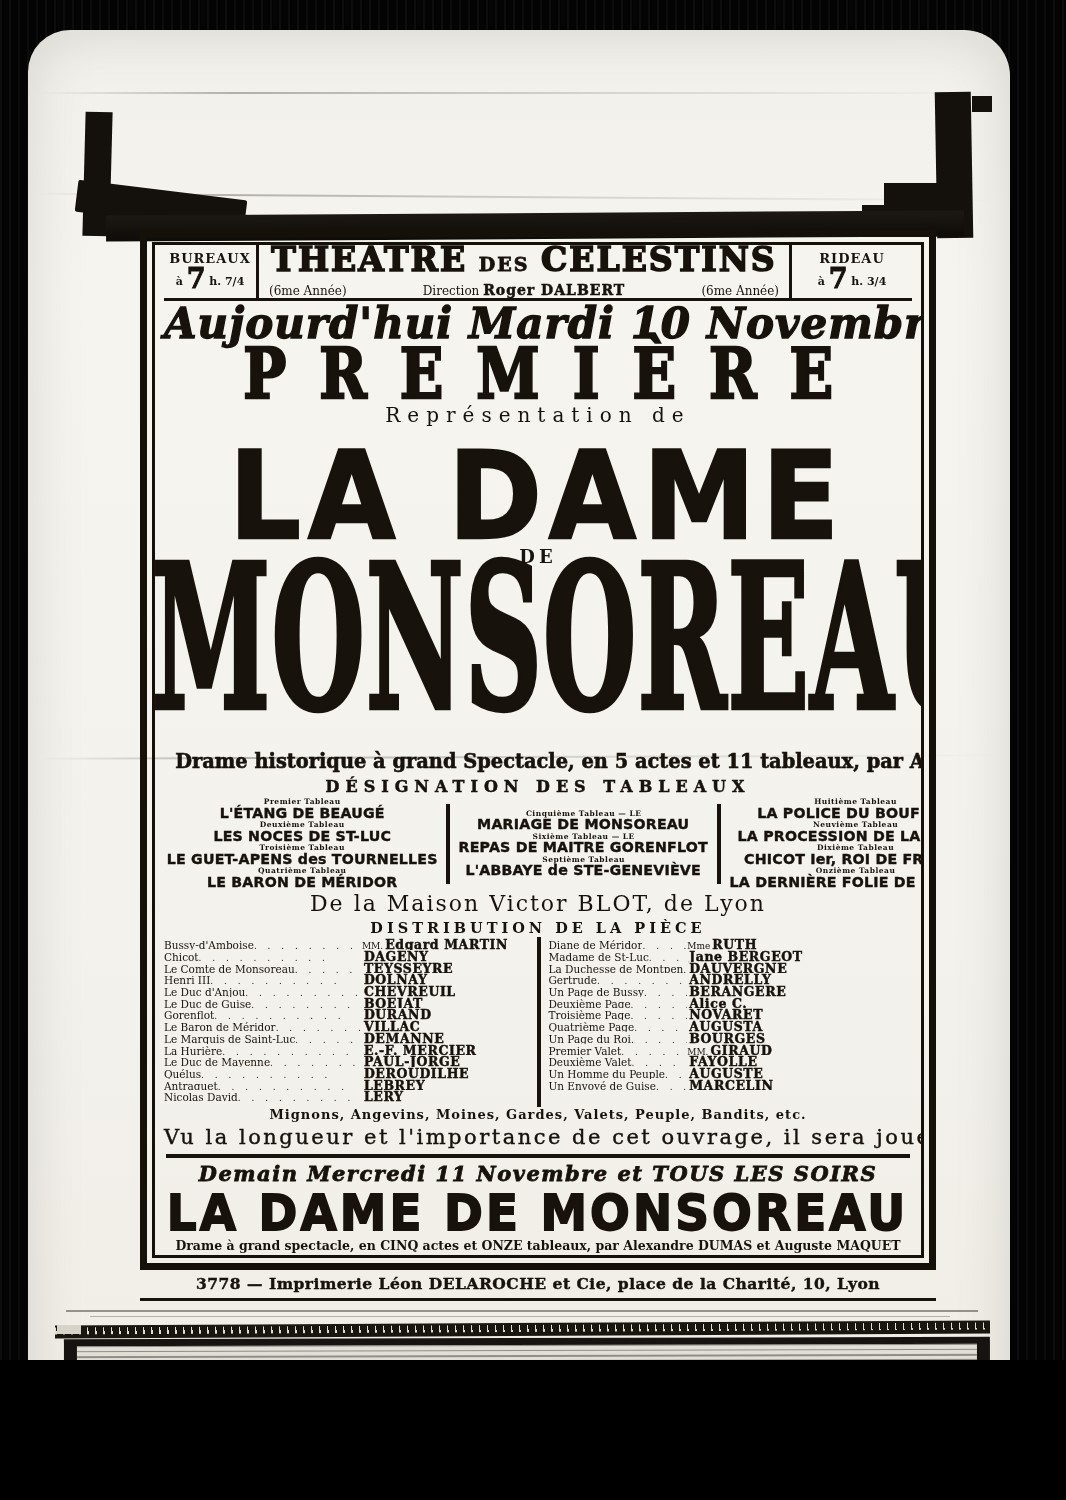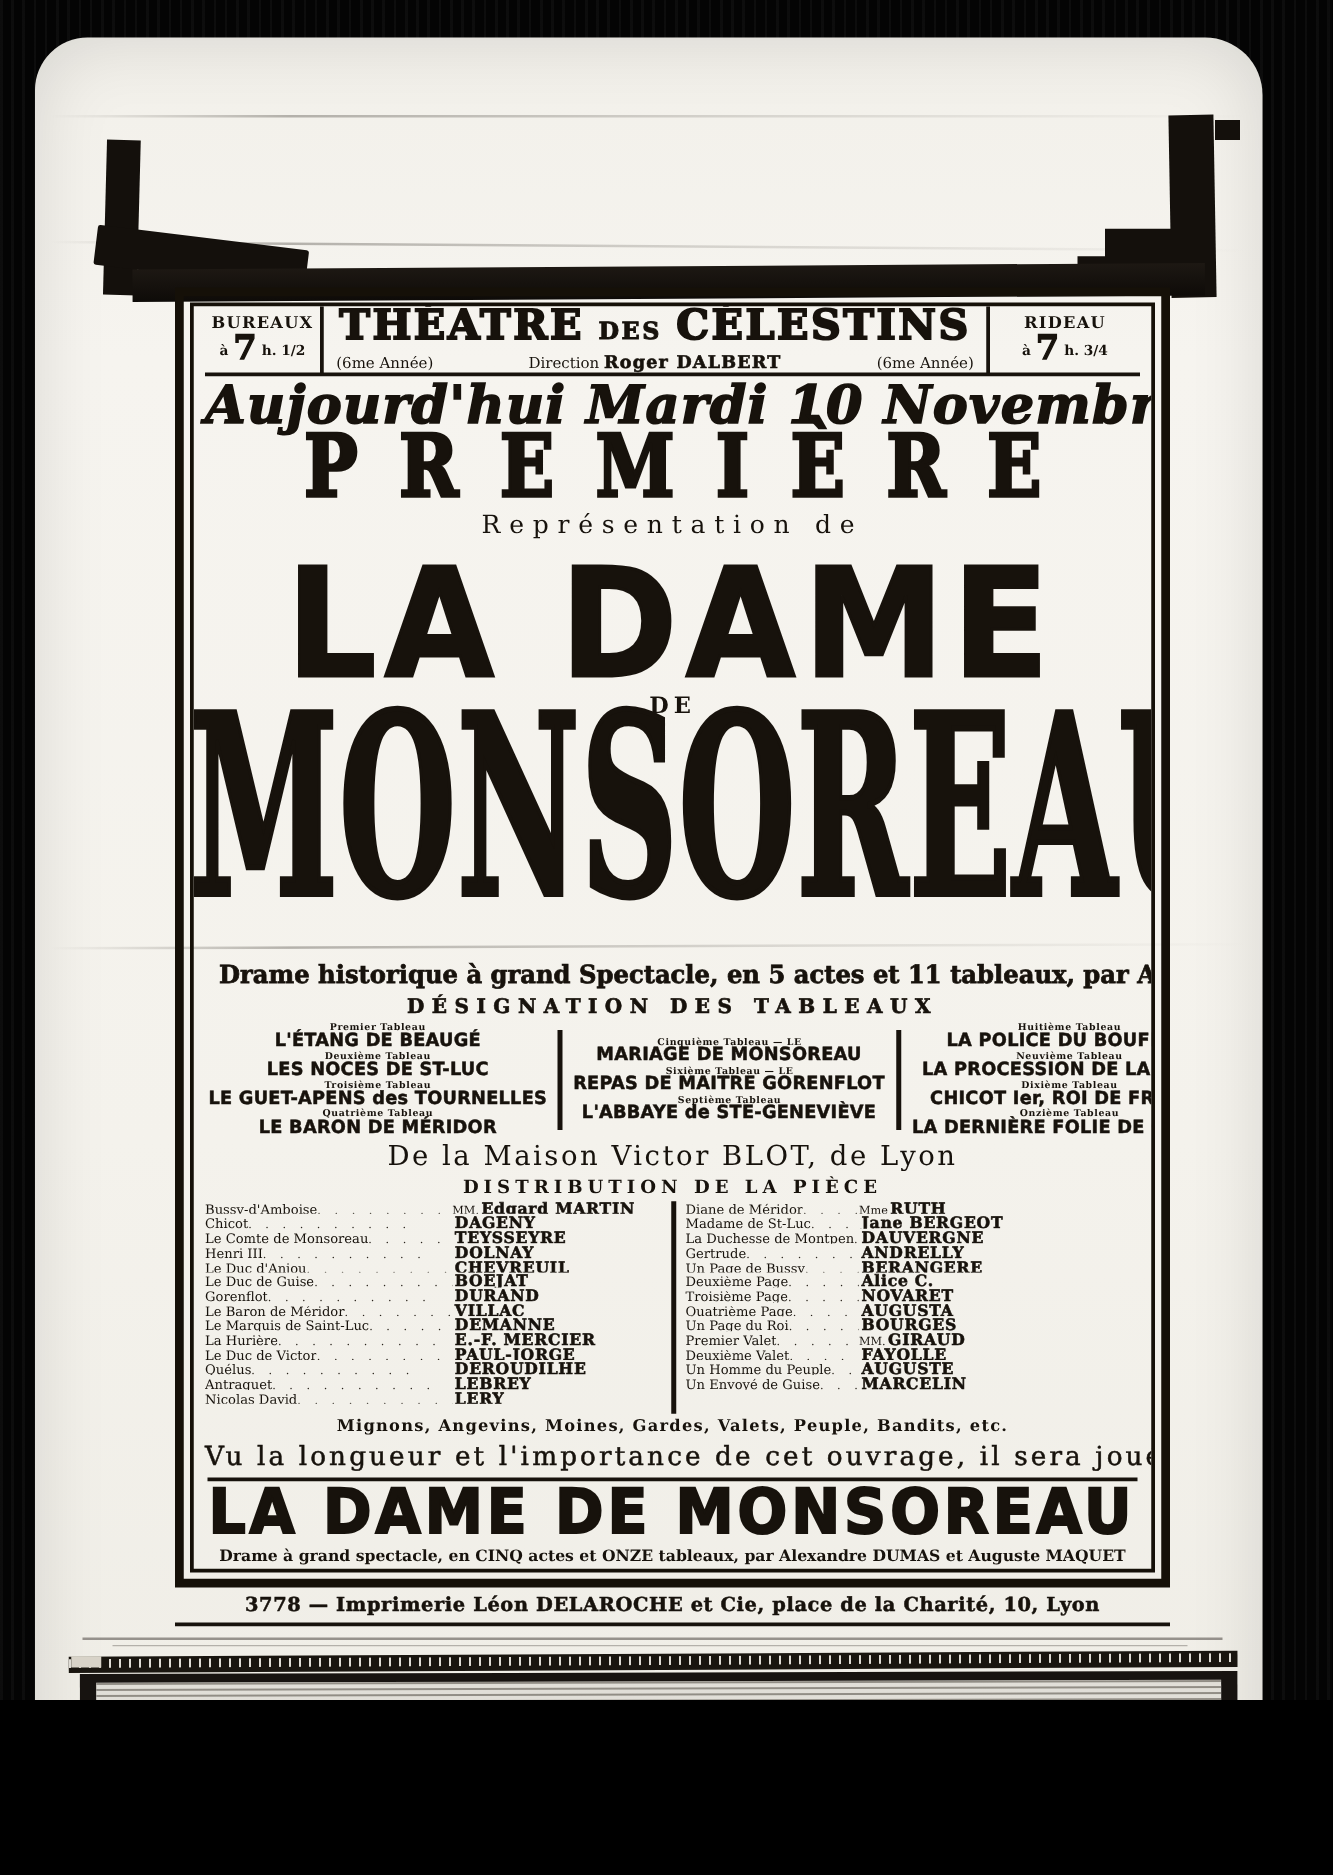--- a/index.html
+++ b/index.html
@@ -157,21 +157,21 @@
 
   <div class="poster">
     <div class="poster-inner">
 
       <div class="hdr">
         <div class="hdr-side">
           <span class="lbl">BUREAUX</span>
           <span class="time">
             <span>à</span>
             <b>7</b>
-            <span>h. 1/2</span>
+            <span>h. 7/4</span>
           </span>
         </div>
         <div class="vr"></div>
         <div class="hdr-c">
           <div class="hdr-title">
             <span class="big">THÉATRE</span>
             <span class="mid">DES</span>
             <span class="big">CÉLESTINS</span>
           </div>
           <div class="hdr-sub">
@@ -337,21 +337,21 @@
               <span class="cname"><i></i><b>DEMANNE</b></span>
             </div>
 
             <div class="crow">
               <span class="role">La Hurière</span>
               <span class="lead"></span>
               <span class="cname"><i></i><b>E.-F. MERCIER</b></span>
             </div>
 
             <div class="crow">
-              <span class="role">Le Duc de Victor</span>
+              <span class="role">Le Duc de Mayenne</span>
               <span class="lead"></span>
               <span class="cname"><i></i><b>PAUL-JORGE</b></span>
             </div>
 
             <div class="crow">
               <span class="role">Quélus</span>
               <span class="lead"></span>
               <span class="cname"><i></i><b>DEROUDILHE</b></span>
             </div>
 
@@ -448,20 +448,21 @@
               <span class="cname"><i></i><b>MARCELIN</b></span>
             </div>
           </div>
 
       </div>
 
       <div class="extras">Mignons, Angevins, Moines, Gardes, Valets, Peuple, Bandits, etc.</div>
       <div class="notice">Vu la longueur et l'importance de cet ouvrage, il sera joué seul</div>
       <div class="hrule"></div>
 
+      <div class="demain">Demain Mercredi 11 Novembre et TOUS LES SOIRS</div>
       <div class="bot-title">
         <span>LA DAME DE MONSOREAU</span>
       </div>
       <div class="bot-sub">Drame à grand spectacle, en CINQ actes et ONZE tableaux, par Alexandre DUMAS et Auguste MAQUET</div>
 
     </div>
   </div>
 
   <div class="imprint">3778  —  Imprimerie Léon DELAROCHE et Cie, place de la Charité, 10, Lyon</div>
   <div class="imprint-rule"></div>

